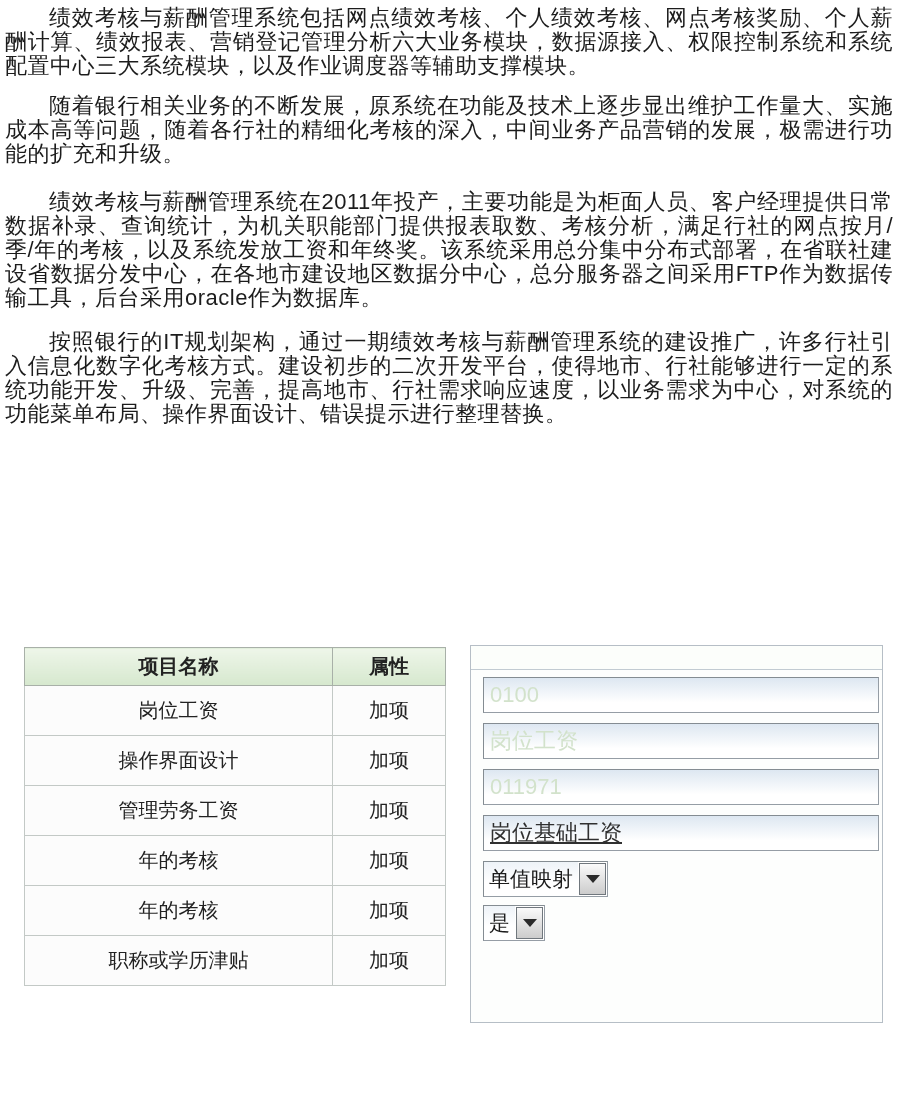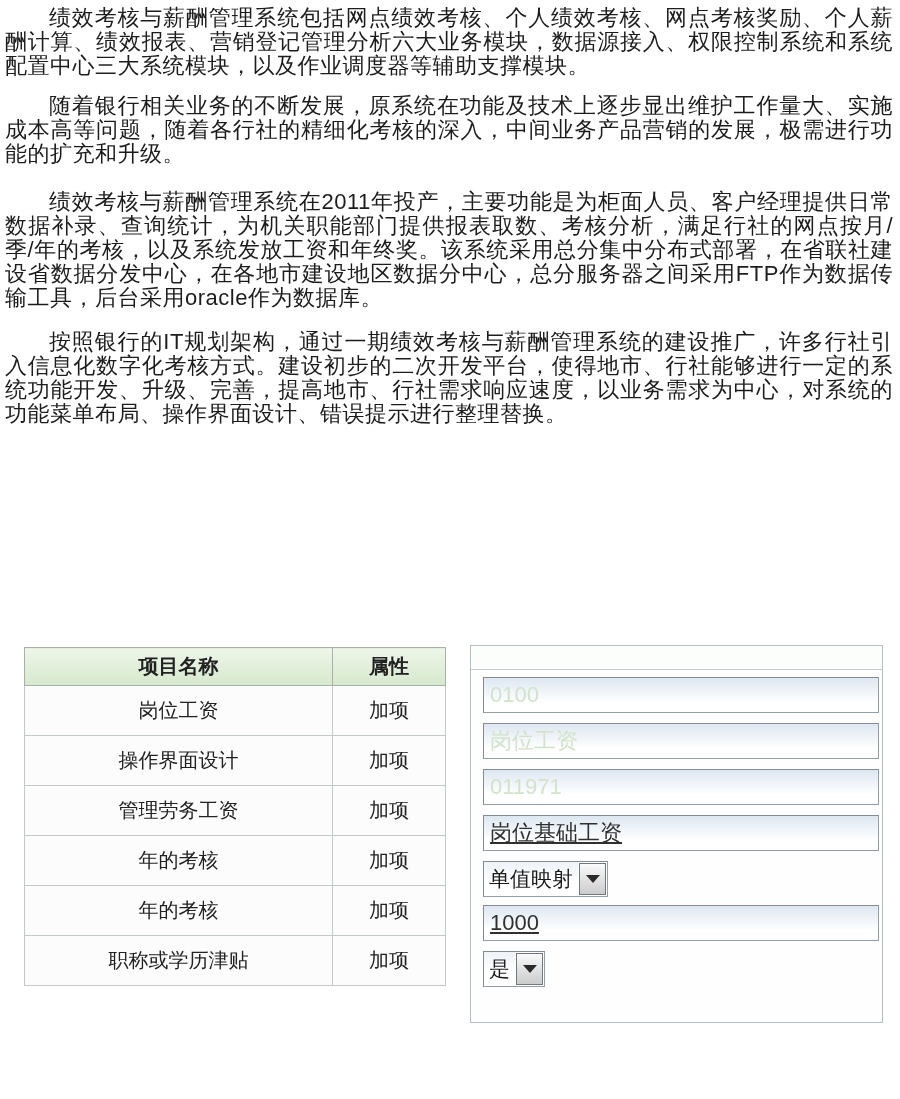--- a/index.html
+++ b/index.html
@@ -132,21 +132,20 @@
     <div class="field disabled">011971</div>
     <div class="field normal">岗位基础工资</div>
     <div class="dd-row">
       <div class="dropdown">
         <span class="dd-value">单值映射</span>
         <span class="dd-btn">
           <span class="dd-arrow"></span>
         </span>
       </div>
     </div>
-    <div class="field normal">1000</div>
     <div class="dd-row">
       <div class="dropdown">
         <span class="dd-value">是</span>
         <span class="dd-btn">
           <span class="dd-arrow"></span>
         </span>
       </div>
     </div>
   </div>
 </div>

